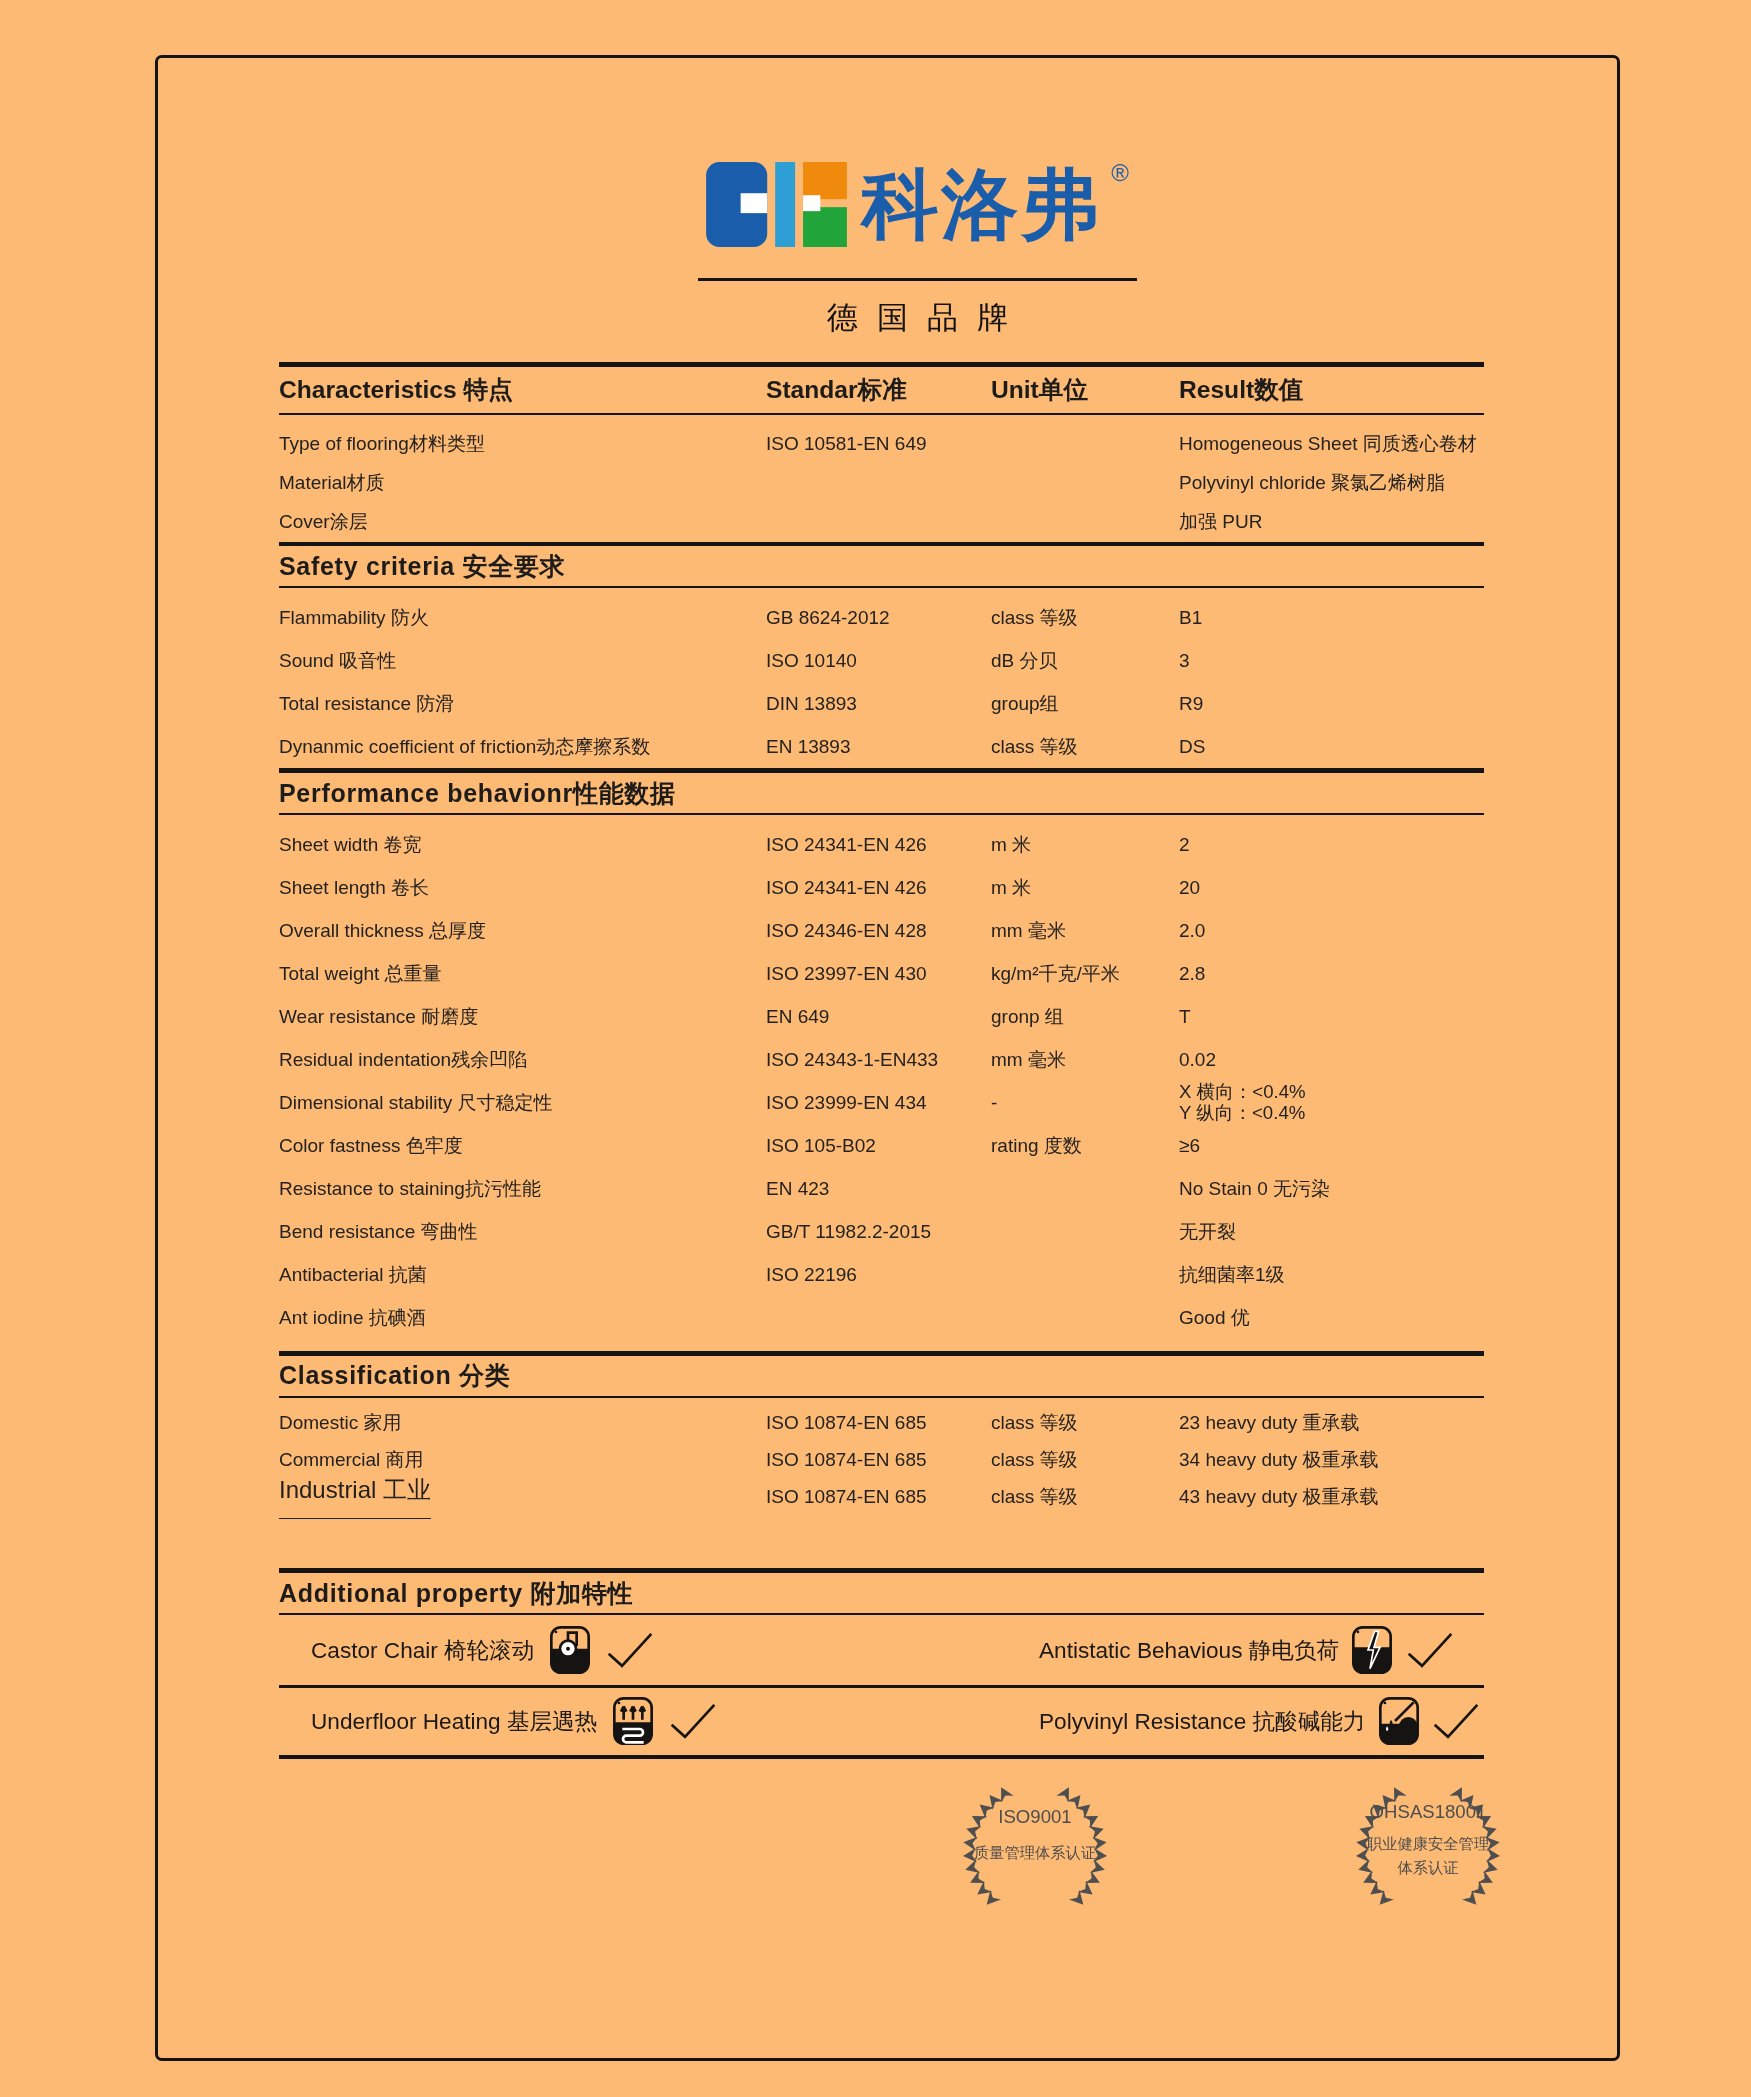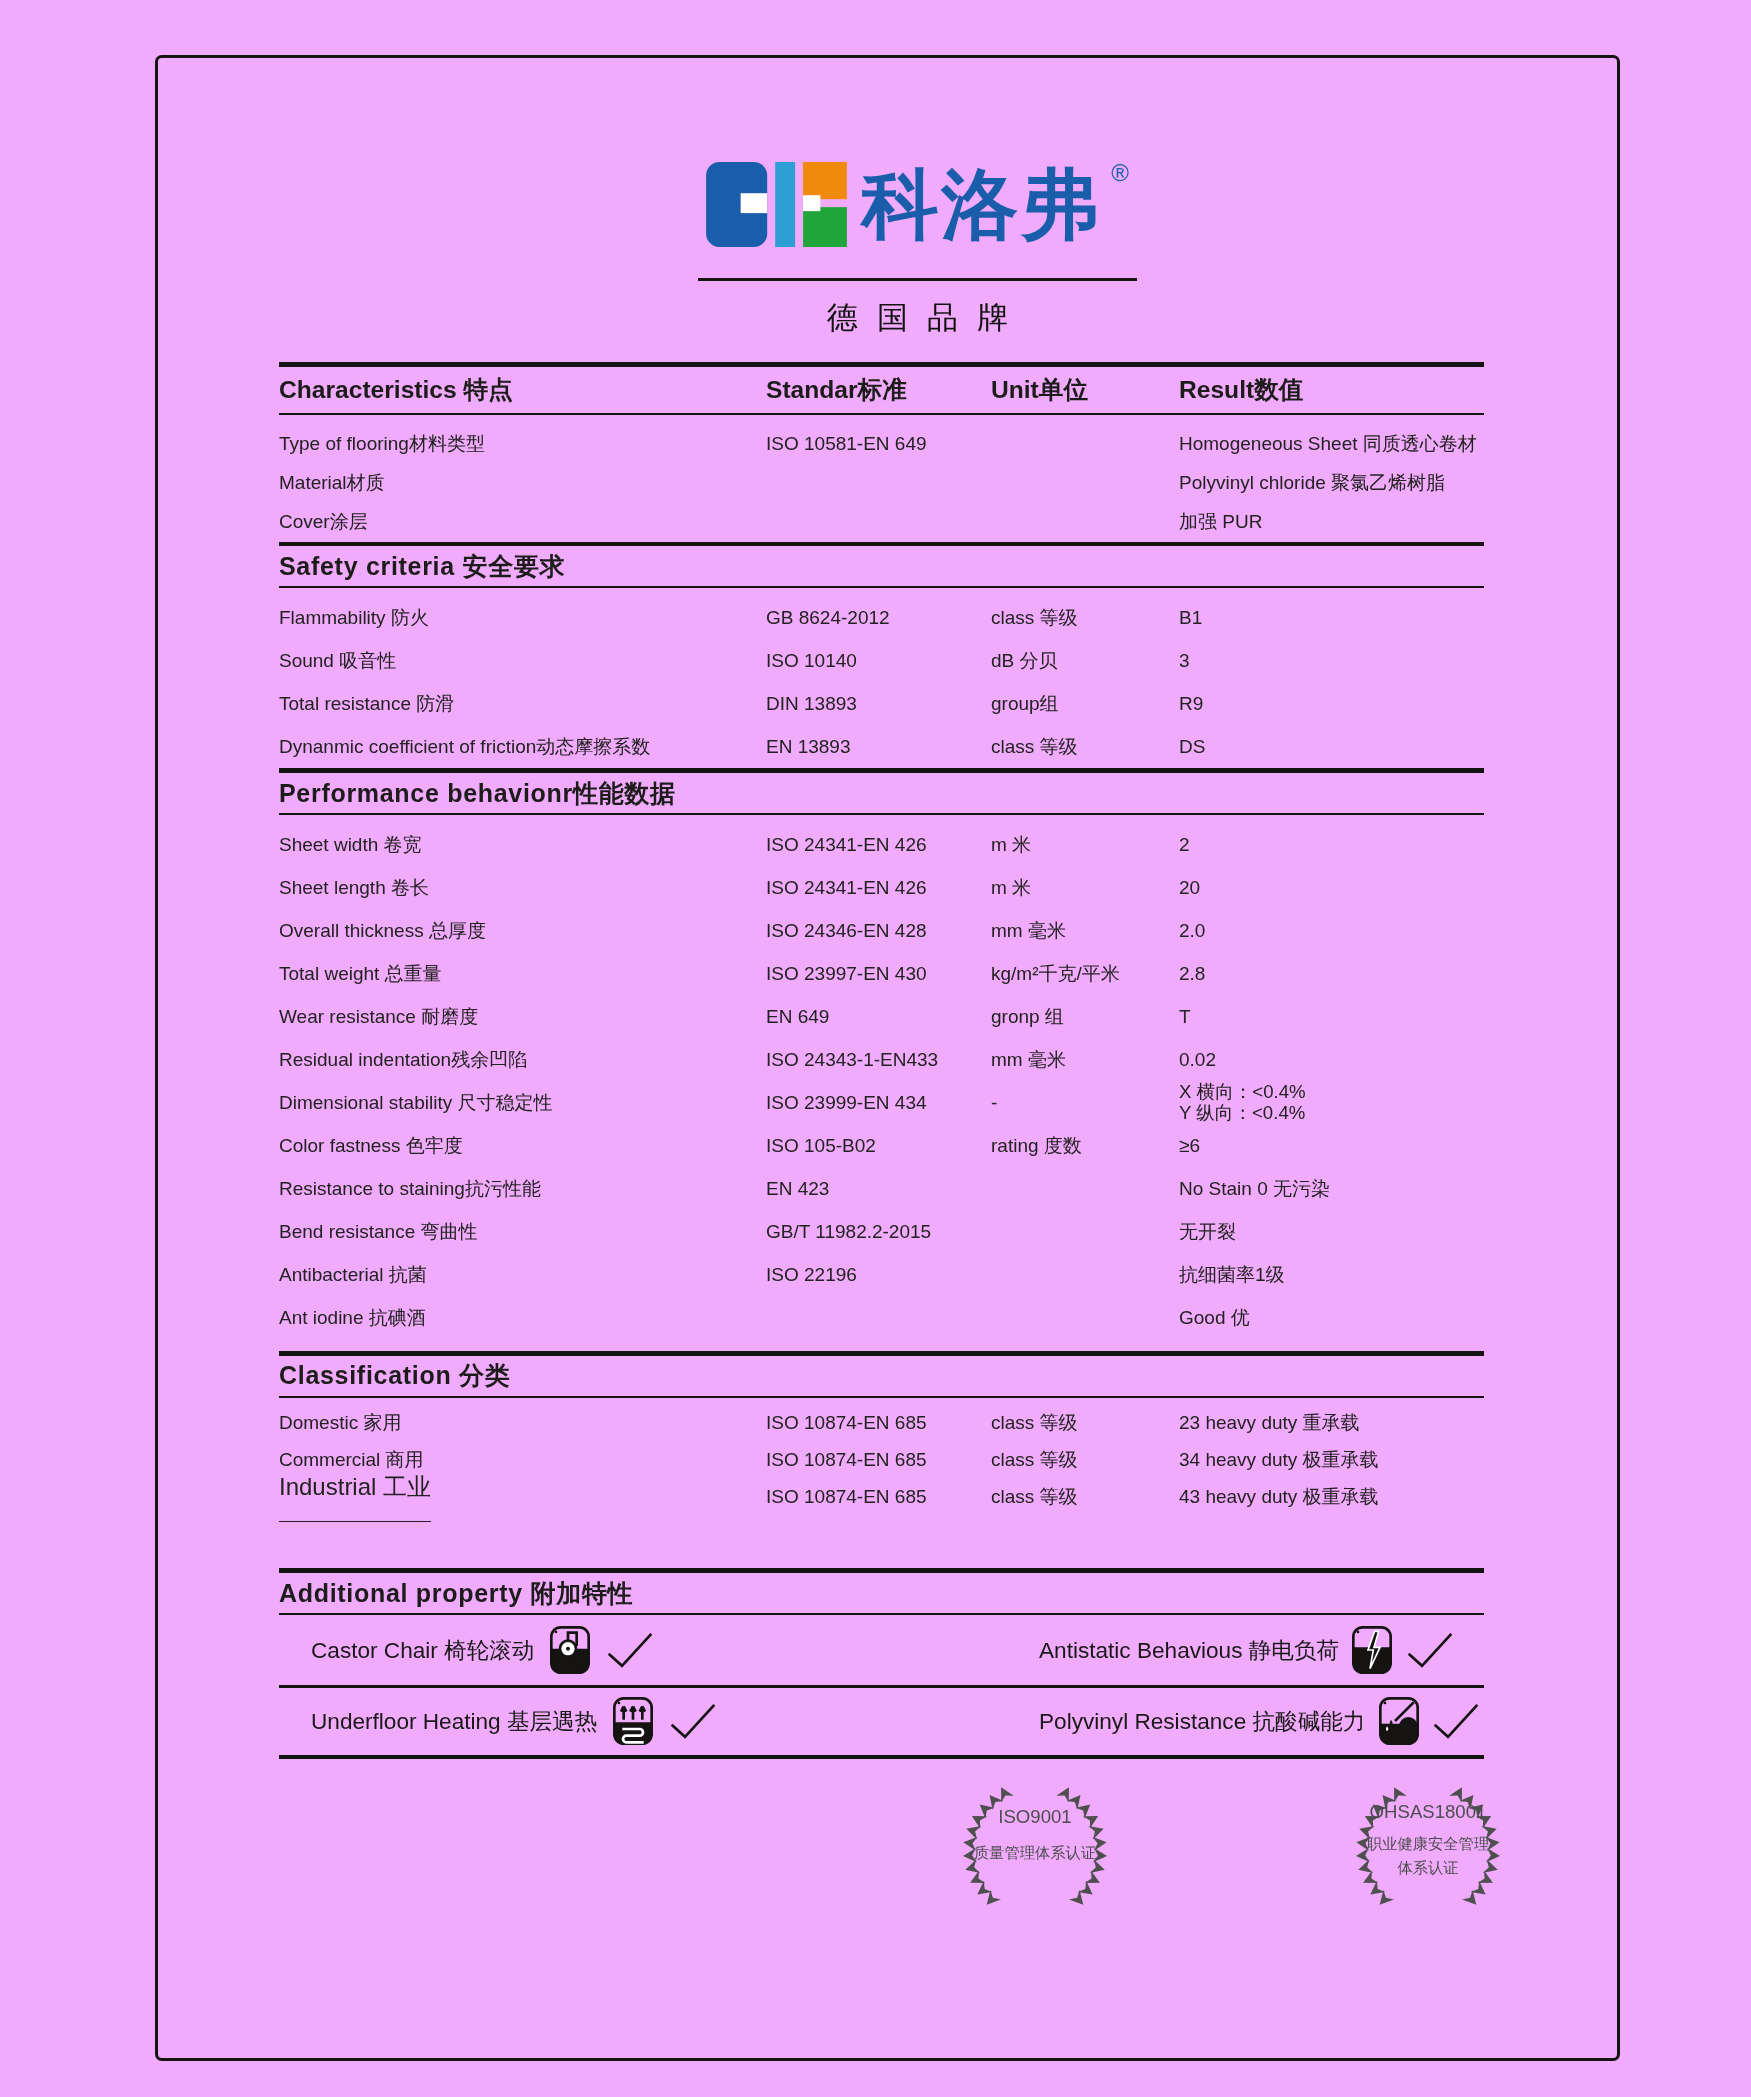--- a/index.html
+++ b/index.html
@@ -1,16 +1,16 @@
 <!DOCTYPE html>
 <html style="font-size:10.6px"><head>
 <meta charset="utf-8">
 <style>
   html,body{margin:0;padding:0;background:#fff;}
-  .page{position:relative;width:1752px;height:2097px;background:#f0abfc;overflow:hidden;
+  .page{position:relative;width:1752px;height:2097px;background:#fdba74;overflow:hidden;
         font-family:"Liberation Sans","DejaVu Sans",sans-serif;color:#1e1c1a;}
   .frame{position:absolute;left:155px;top:55px;width:1459px;height:2000px;
          border:3.3px solid #161412;border-radius:6.7px;}
   
   .logo{position:absolute;left:698px;top:158px;width:439px;text-align:center;}
   .logo-row{display:flex;justify-content:center;align-items:center;gap:14.6px;height:92px;}
   .logo-mark{width:141px;height:85px;flex:0 0 auto;}
   .logo-word{font-size:77px;font-weight:700;letter-spacing:2.7px;line-height:1;}
   .reg{font-size:24px;font-weight:400;align-self:flex-start;margin-top:1.3px;margin-left:-4px;}
   .logo-line{height:2.7px;background:#161412;margin:28px 0 16px 0;}
@@ -26,21 +26,21 @@
   .c.name{width:487px;}
   .c.std{width:225px;}
   .c.unit{width:188px;}
   .c.result{width:305px;}
   .row{display:flex;align-items:center;font-size:19px;color:#242220;}
   .rows-charac{padding-top:9.3px;}  .rows-charac .row{height:39px;}
   .rows-safety{padding-top:8px;}  .rows-safety .row{height:43px;}
   .rows-perf{padding-top:8px;padding-bottom:12px;} .rows-perf .row{height:43px;}
   .rows-class{padding-top:6.7px;padding-bottom:53px;} .rows-class .row{height:37px;}
   .two-line{line-height:1.08;font-size:18.6px;}
-  .big-label{font-size:24px;border-bottom:1.3px solid #242220;padding-bottom:18px;display:inline-block;}
+  .big-label{font-size:24px;border-bottom:1.3px solid #242220;padding-bottom:12px;display:inline-block;}
   
   .add-row{position:relative;display:flex;align-items:center;height:70px;}
   .add-row.h2{height:67px;}
   .add-left{display:flex;align-items:center;gap:16px;}
   .add-right{position:absolute;left:728px;top:0;height:100%;display:flex;align-items:center;gap:13.3px;}
   .add-label{font-size:22.6px;color:#1b1917;white-space:nowrap;margin-left:32px;}
   .picto{width:40px;height:48px;flex:0 0 auto;}
   .check{width:48px;height:39px;flex:0 0 auto;}
   
   .badges{position:absolute;left:943px;top:1774px;width:577px;height:160px;display:flex;justify-content:space-between;}

